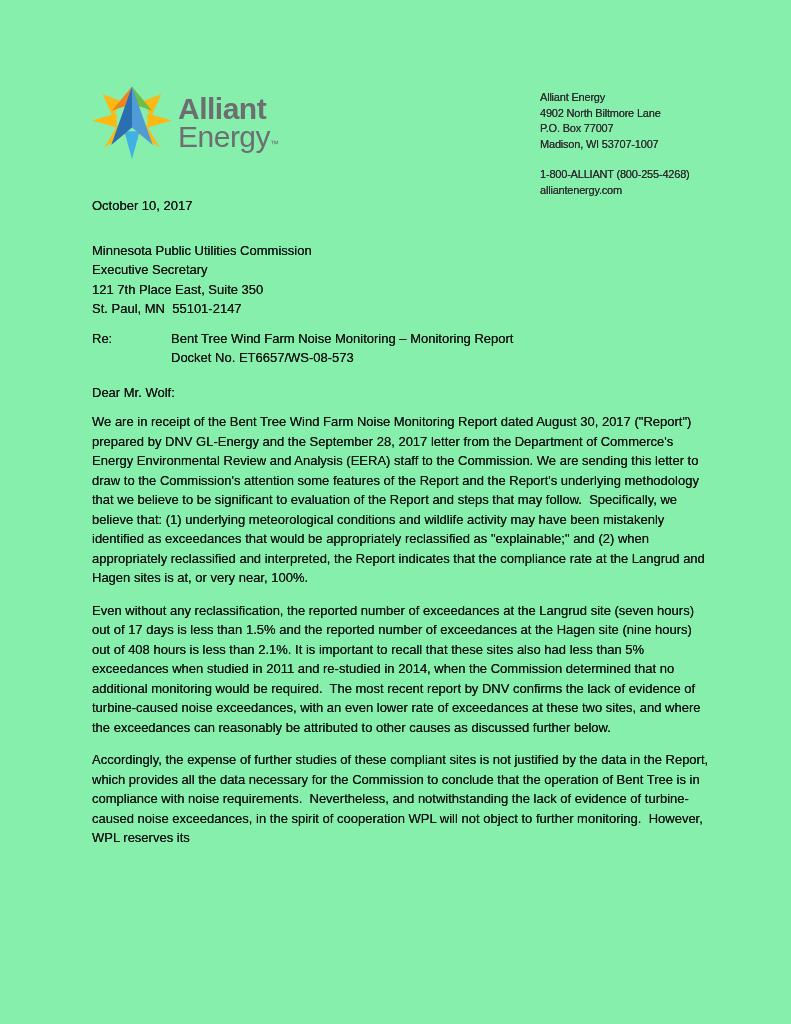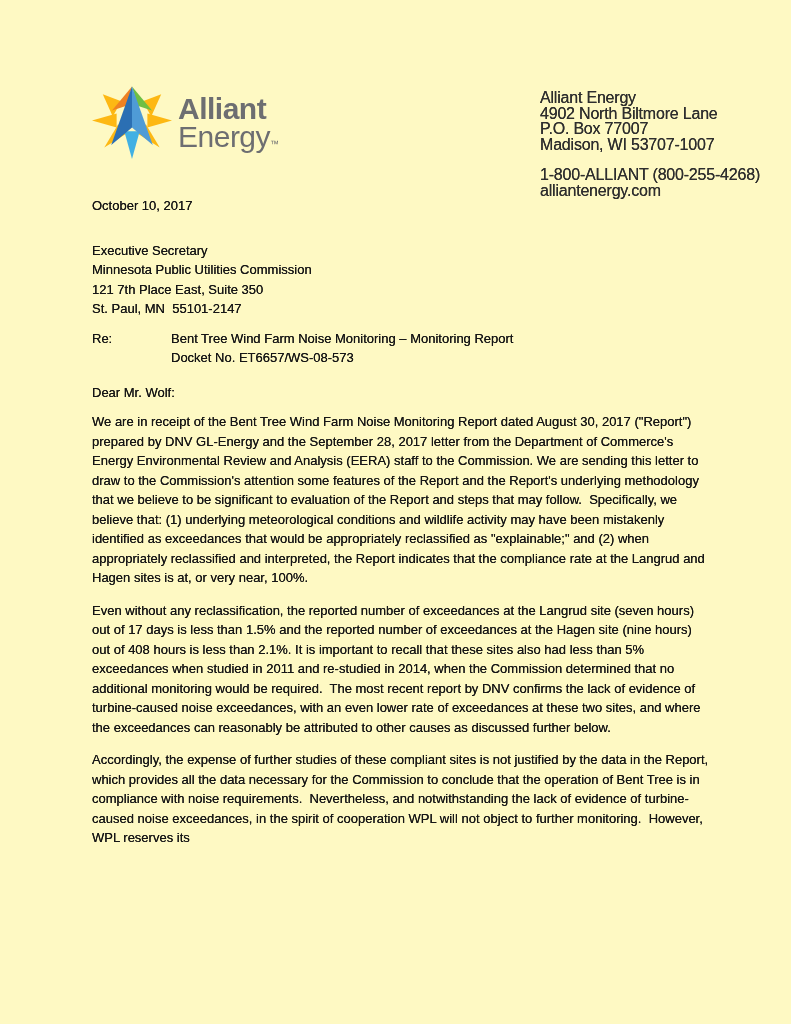--- a/index.html
+++ b/index.html
@@ -5,37 +5,37 @@
   * { margin:0; padding:0; box-sizing:border-box; }
   html, body { width:791px; height:1024px; }
   body {
     background:#ffffff;
     font-family:"Liberation Sans", sans-serif;
     color:#171717;
   }
   .page {
     position:relative;
     width:791px; height:1024px;
-    background:#fef9c3;
+    background:#86efac;
     overflow:hidden;
   }
   .t { white-space:pre-wrap; }
 
   
   .logo { position:absolute; left:92px; top:84px; display:flex; align-items:flex-start; }
   .logo-mark { width:80px; height:76px; display:block; }
   .logo-text { margin-left:6px; margin-top:11px; color:#6d6e71; font-size:30px; line-height:28px; letter-spacing:-0.5px; }
   .brand1 { font-weight:700; }
   .brand2 { font-weight:400;margin-top:17px; }
   .tm { font-size:9px; letter-spacing:0; }
 
   
   .letterhead {
     position:absolute; left:540px; top:90px;
-    font-size:16px; line-height:15.5px;
+    font-size:11px; line-height:15.5px;
     color:#2e2e2e; letter-spacing:-0.2px;
     text-shadow:0 0 0.3px currentColor;
   }
   .lh-gap { height:15px; }
 
   
   .content {
     position:absolute; left:92px; top:196px; width:618px;
     font-size:13px; line-height:19.5px; color:#161616;
     text-shadow:0 0 0.3px currentColor;
@@ -79,22 +79,22 @@
     <div class="t">Madison, WI 53707-1007</div>
     <div class="lh-gap"></div>
     <div class="t">1-800-ALLIANT (800-255-4268)</div>
     <div class="t">alliantenergy.com</div>
   </div>
 
   <div class="content">
     <div class="date t">October 10, 2017</div>
 
     <div class="recipient">
+      <div class="t">Minnesota Public Utilities Commission</div>
       <div class="t">Executive Secretary</div>
-      <div class="t">Minnesota Public Utilities Commission</div>
       <div class="t">121 7th Place East, Suite 350</div>
       <div class="t">St. Paul, MN  55101-2147</div>
     </div>
 
     <div class="re-block">
       <div class="re-label t">Re:</div>
       <div class="re-text">
         <div class="t">Bent Tree Wind Farm Noise Monitoring – Monitoring Report</div>
         <div class="t">Docket No. ET6657/WS-08-573</div>
       </div>

